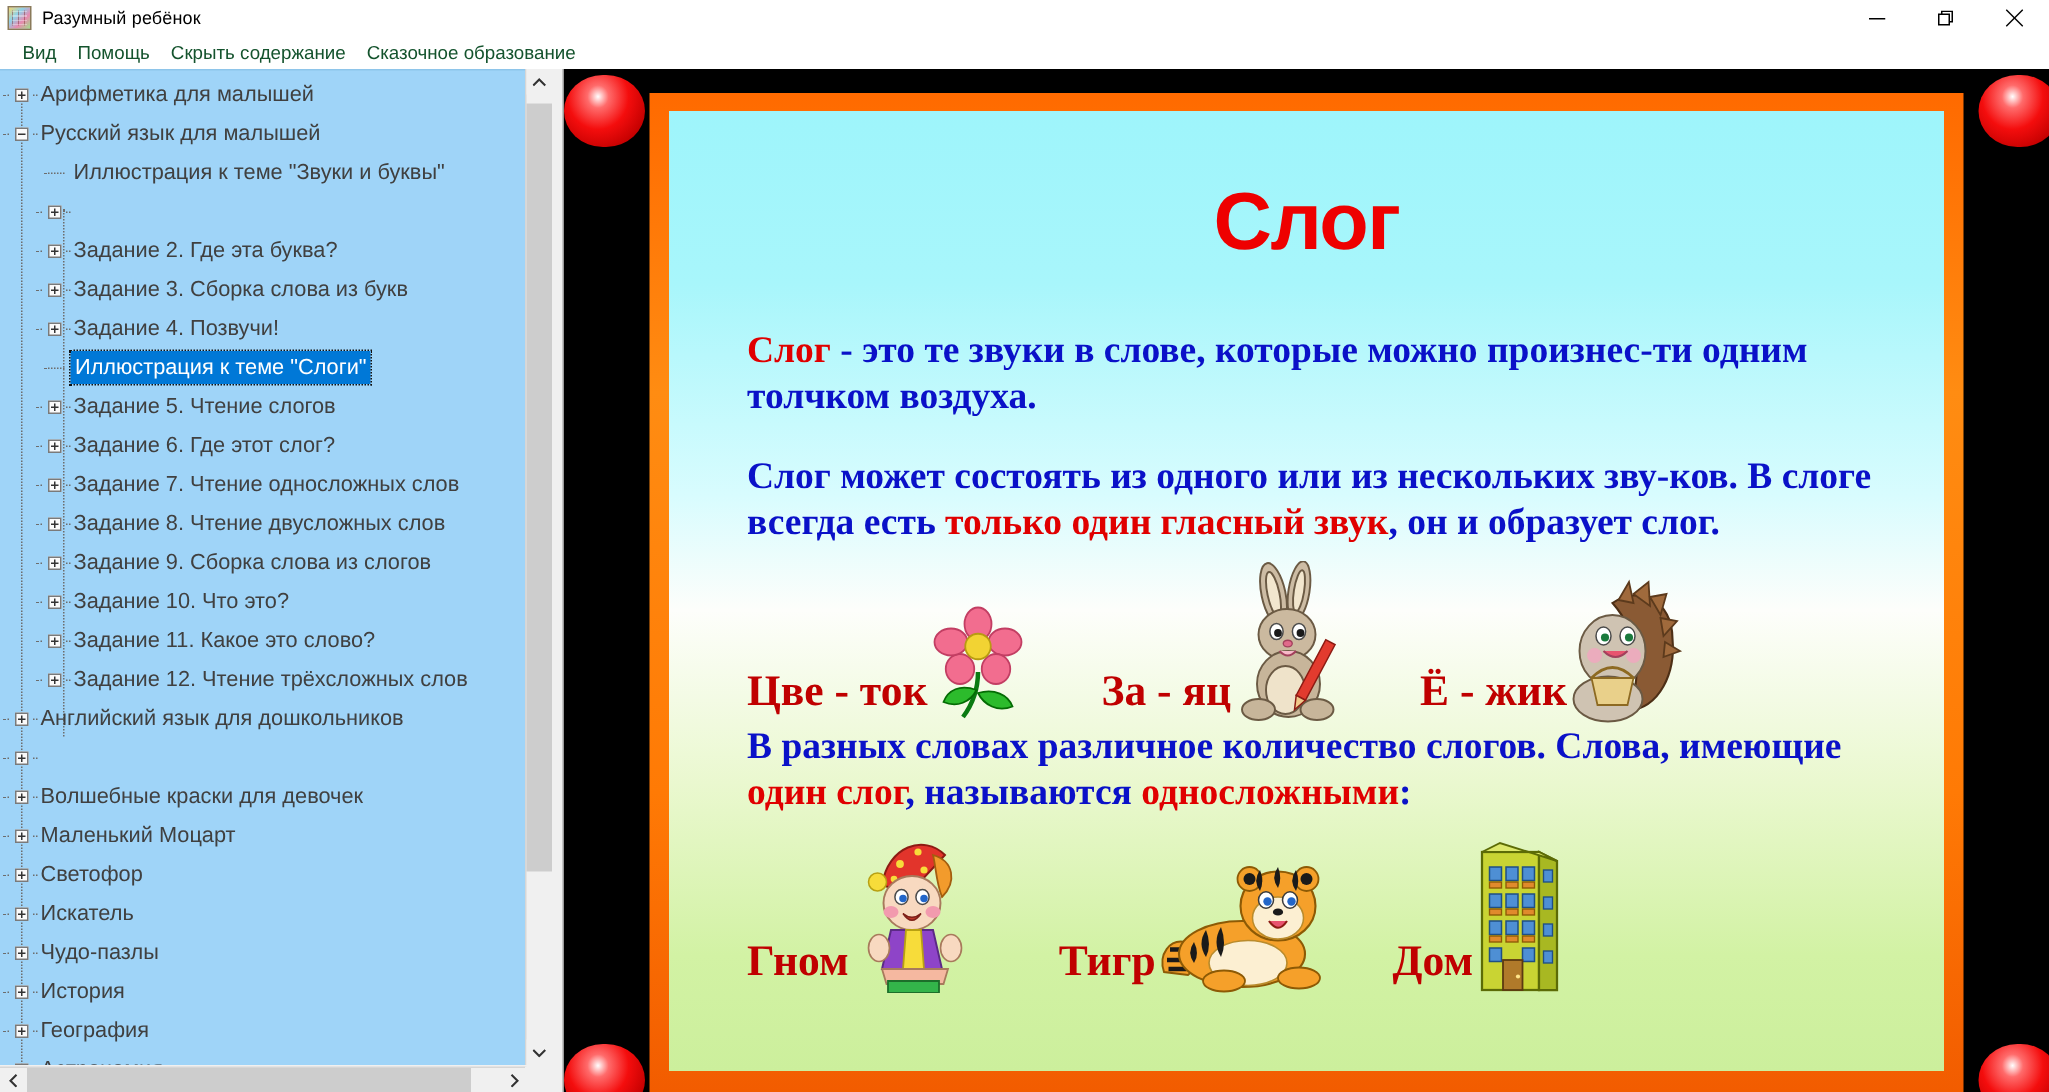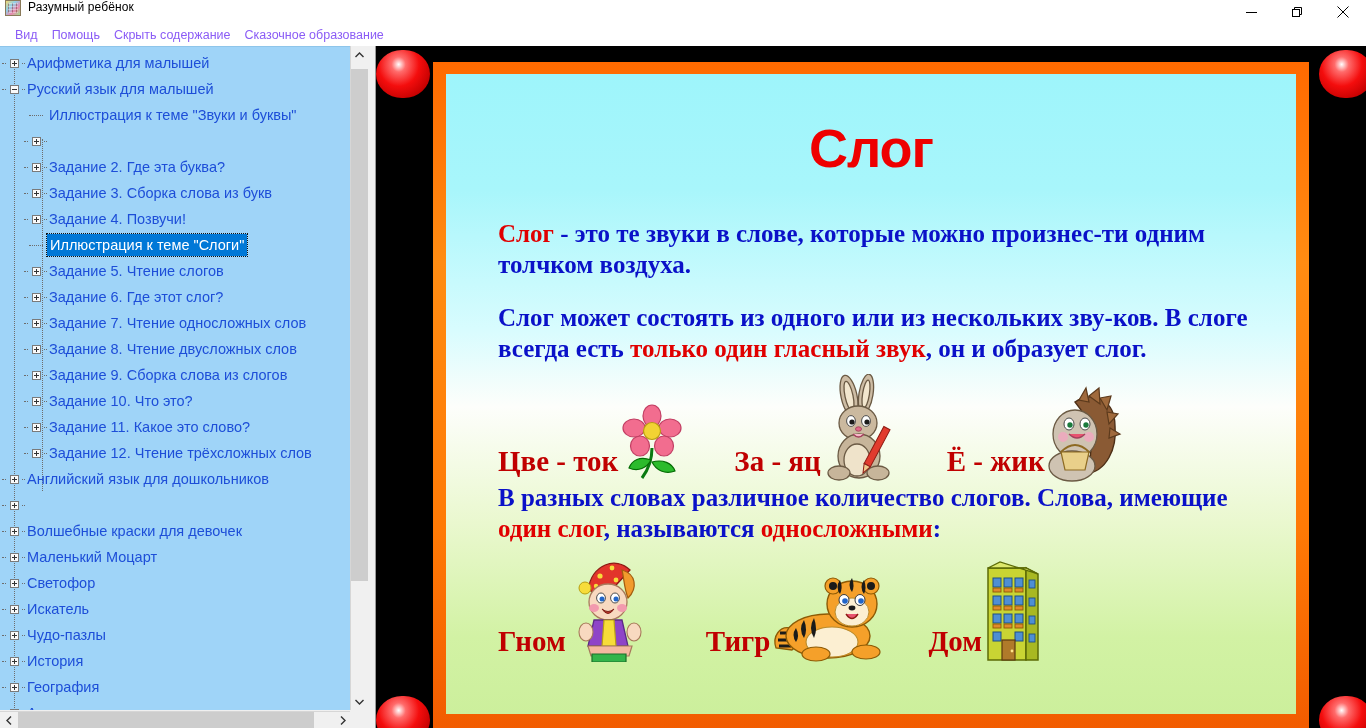--- a/index.html
+++ b/index.html
@@ -14,21 +14,21 @@
   
   #app {
     width: 1366px; height: 728px;
     position: relative;
     background: #ffffff;
     display: flex; flex-direction: column;
   }
   .titlebar {
     height: 24px;
     background: #ffffff;
-    display: flex; 
+    display: flex; align-items: center;
     flex: 0 0 24px;
     position: relative;
   }
   .app-icon {
     width: 16px; height: 16px;
     margin-left: 5px; margin-right: 7px;
     position: relative;
     border: 1px solid #8a7a5a;
     background: linear-gradient(135deg,#f5d76e 0%, #8fd1e8 35%, #e88ab0 65%, #9fe08a 100%);
     overflow: hidden;
@@ -58,21 +58,21 @@
 
   
   .menubar {
     height: 22px; flex: 0 0 22px;
     background: #ffffff;
     display: flex; align-items: center;
     padding-left: 8px;
     gap: 0px;
   }
   .menu-item {
-    font-size: 12.5px; color: #8b5cf6;
+    font-size: 12.5px; color: #14532d;
     padding: 2px 7px 3px 7px;
     white-space: nowrap;
     line-height: 16px;
   }
 
   
   .body-split {
     flex: 1 1 auto;
     display: flex;
     position: relative;
@@ -154,21 +154,21 @@
   }
   .vline {
     position: absolute;
     left: 14px; top: 0; bottom: 0;
     width: 1px;
     border-left: 1px dotted #6d6d6d;
   }
   .vline.v2 { left: 42px; }
   .tree-label {
     font-size: 14.5px;
-    color: #1d4ed8;
+    color: #404040;
     line-height: 20px;
     padding: 0 2px;
   }
   .tree-row.selected .tree-label {
     background: #0078D7;
     color: #ffffff;
     outline: 1px dotted #111;
     outline-offset: 0px;
     padding: 1px 3px 1px 3px;
   }

